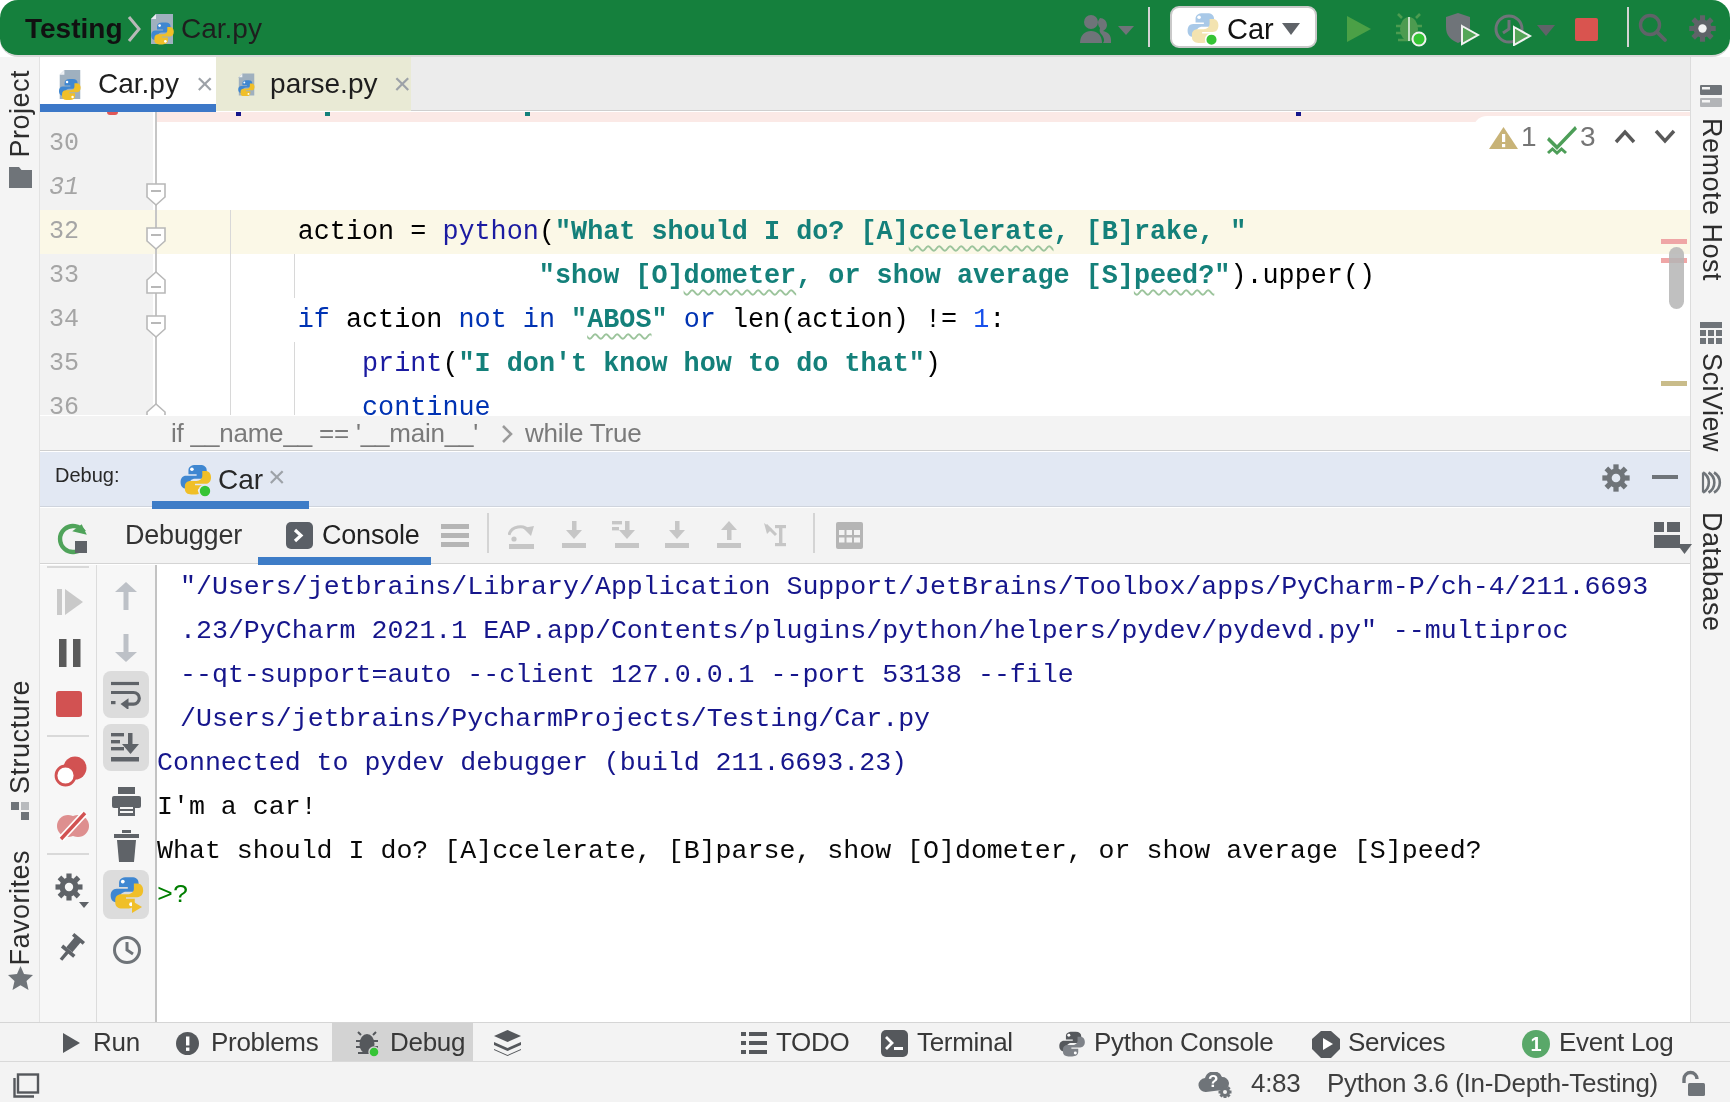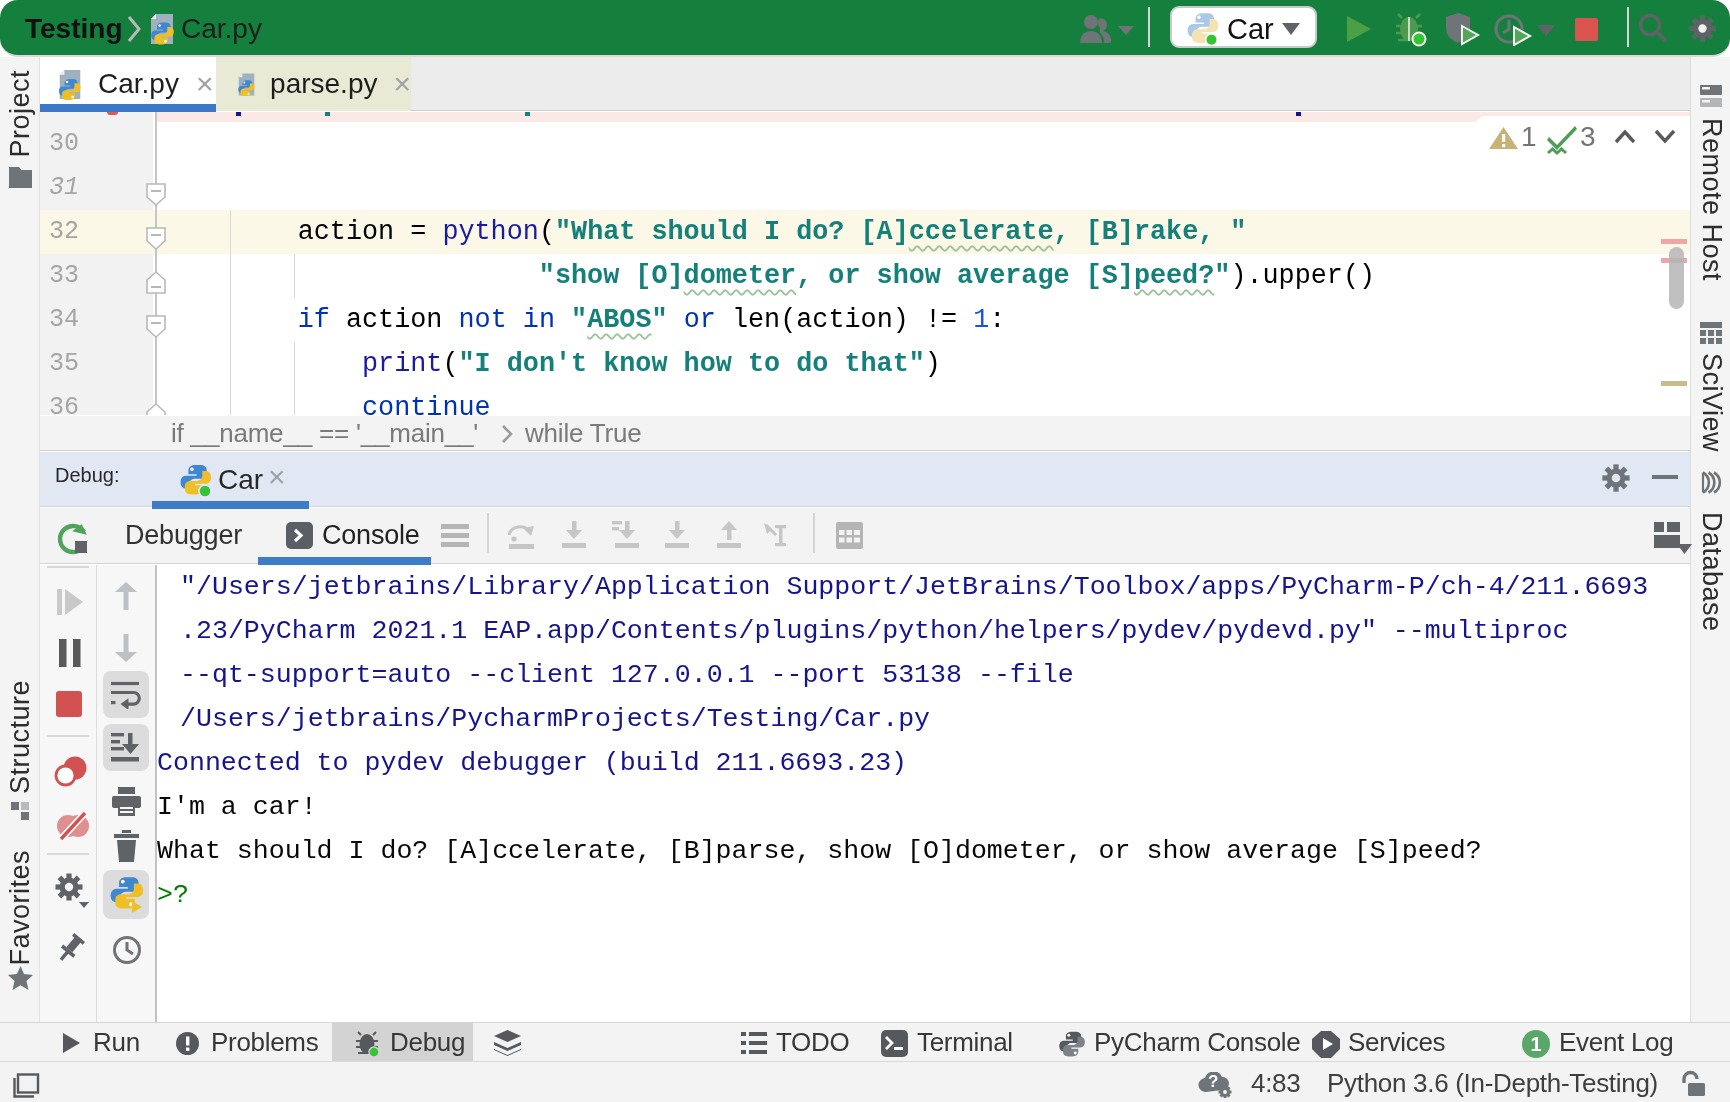--- a/index.html
+++ b/index.html
@@ -590,21 +590,21 @@
   </svg>
   <span class="abs botitem" style="left:917px;">Terminal</span>
   <svg class="abs" style="left:1058px;top:7px;" width="28" height="28" viewBox="0 0 28 28">
     <g transform="scale(0.88)">
         <use href="#pys" fill="#55585c"></use>
         <use href="#pys" transform="rotate(180 16 16)" fill="#7e8288"></use>
         <circle cx="12.3" cy="5.9" r="1.7" fill="#fff"></circle>
         <circle cx="19.7" cy="26.1" r="1.7" fill="#fff"></circle>
       </g>
   </svg>
-  <span class="abs botitem" style="left:1094px;">PyCharm Console</span>
+  <span class="abs botitem" style="left:1094px;">Python Console</span>
   <svg class="abs" style="left:1312px;top:7px;" width="28" height="28" viewBox="0 0 28 28">
     <path d="M9 1 H19 L28 9 V19 L19 28 H9 L0 19 V9 Z" fill="#55585c"></path>
     <path d="M11 8 L21 14 L11 20 Z" fill="#fff"></path>
   </svg>
   <span class="abs botitem" style="left:1348px;">Services</span>
   <svg class="abs" style="left:1522px;top:7px;" width="28" height="28" viewBox="0 0 28 28">
     <circle cx="14" cy="14" r="14" fill="#59a869"></circle>
     <text x="14" y="21" text-anchor="middle" font-family="Liberation Sans" font-size="20" font-weight="bold" fill="#fff">1</text>
   </svg>
   <span class="abs botitem" style="left:1559px;">Event Log</span>

